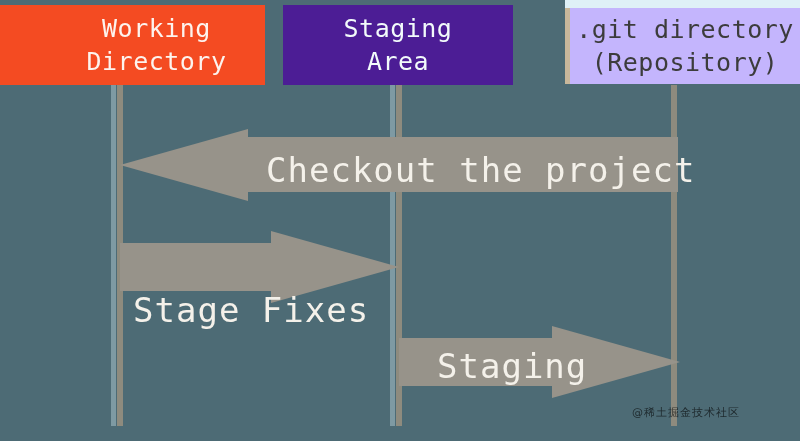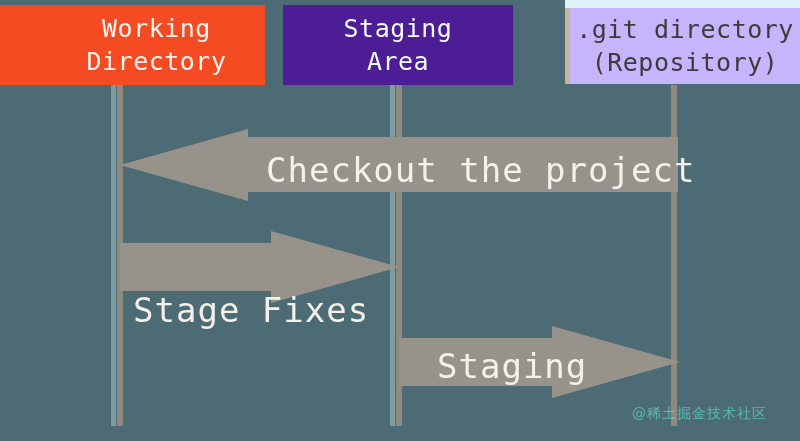--- a/index.html
+++ b/index.html
@@ -91,23 +91,23 @@
     color: #f4f1ea;
     font-size: 34px;
     letter-spacing: 1px;
     white-space: pre;
     line-height: 1;
   }
 
   
   .watermark {
     position: absolute;
-    color: #5eead4;
+    color: #000000;
     opacity: 0.62;
-    font-size: 14px;
+    font-size: 11px;
     white-space: nowrap;
     font-family: "DejaVu Sans", "Liberation Sans", sans-serif;
     letter-spacing: 1px;
     text-align: center;
   }
 </style>
 </head>
 <body>
 
 <div id="canvas">

